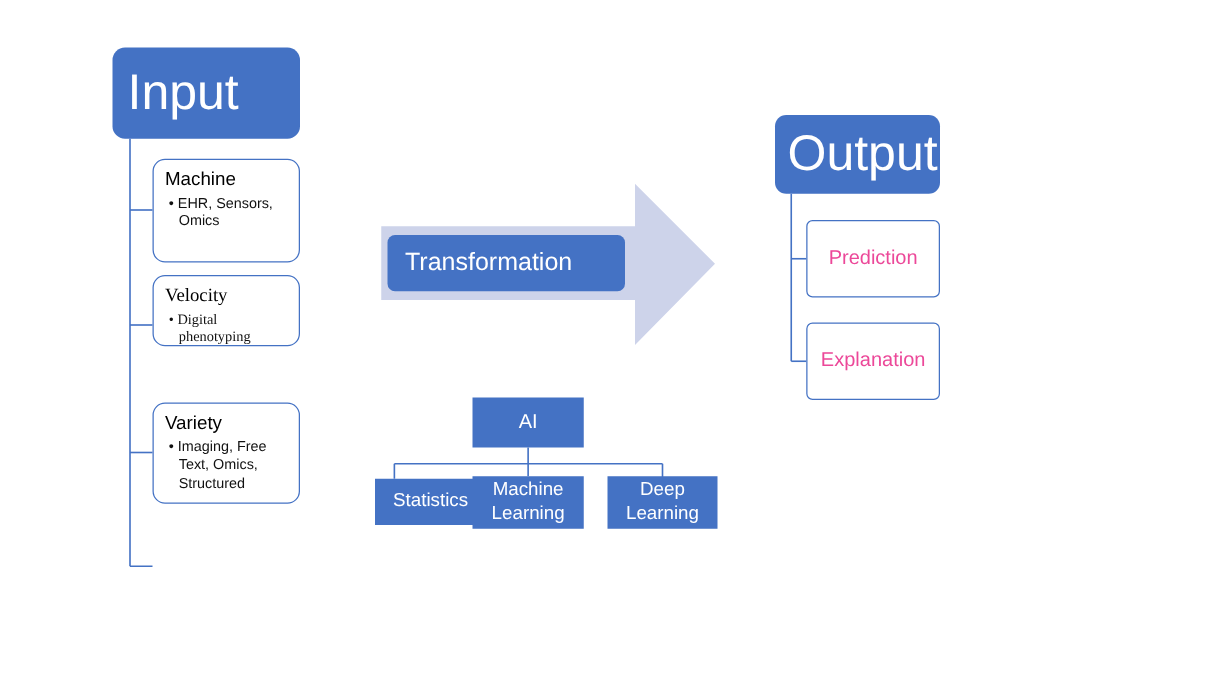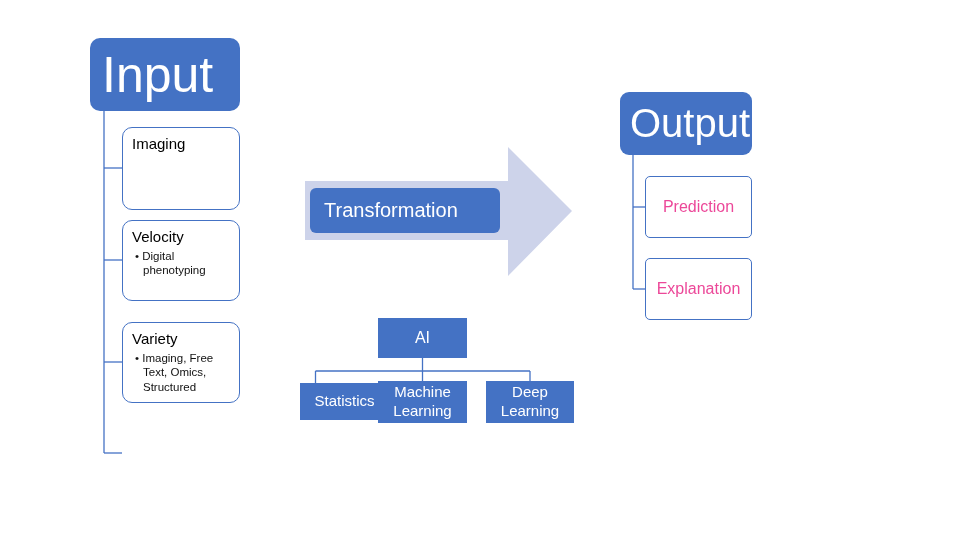--- a/index.html
+++ b/index.html
@@ -18,21 +18,21 @@
   .abs { position: absolute; box-sizing: border-box; }
 
   
   .box-blue {
     background: #4472C4;
     color: #ffffff;
   }
   .hdr-input {
     left: 90px; top: 38px; width: 150px; height: 73px;
     border-radius: 10px;
-    font-size: 50px;
+    font-size: 40px;
     display: flex; align-items: center;
     padding-left: 12px;
   }
   .hdr-output {
     left: 620px; top: 92px; width: 132px; height: 63px;
     border-radius: 9px;
     font-size: 40px;
     display: flex; align-items: center;
     padding-left: 10px;
   }
@@ -63,21 +63,21 @@
     font-size: 11.5px;
     color: #111111;
     margin-top: 3px;
     padding-left: 11px;
     text-indent: -8px;
     line-height: 1.25;
   }
   .bullet::before { content: "• "; }
 
   .b-volume   { left: 122px; top: 127px; width: 118px; height: 83px; }
-  .b-velocity { left: 122px; top: 220px; width: 118px; height: 81px; }
+  .b-velocity { left: 122px; top: 220px; width: 118px; height: 57px; font-family: Liberation Serif, serif; }
   .b-variety  { left: 122px; top: 322px; width: 118px; height: 81px; }
   .b-veracity {
     left: 122px; top: 415px; width: 118px; height: 76px;
     display: flex; align-items: center; justify-content: center;
   }
 
   
   .box-out {
     background: #ffffff;
     border: 1.4px solid #4472C4;
@@ -144,21 +144,22 @@
       <line x1="422.5" y1="371" x2="422.5" y2="381"></line>
       <line x1="530" y1="371" x2="530" y2="383"></line>
     </g>
   </svg>
 
   <div class="abs box-blue hdr-input">
     <span>Input</span>
   </div>
 
   <div class="abs box-white b-volume">
-    <span class="title">Imaging</span>
+    <span class="title">Machine</span>
+    <span class="bullet">EHR, Sensors, Omics</span>
   </div>
 
   <div class="abs box-white b-velocity">
     <span class="title">Velocity</span>
     <span class="bullet">Digital phenotyping</span>
   </div>
 
   <div class="abs box-white b-variety">
     <span class="title">Variety</span>
     <span class="bullet">Imaging, Free Text, Omics, Structured</span>

